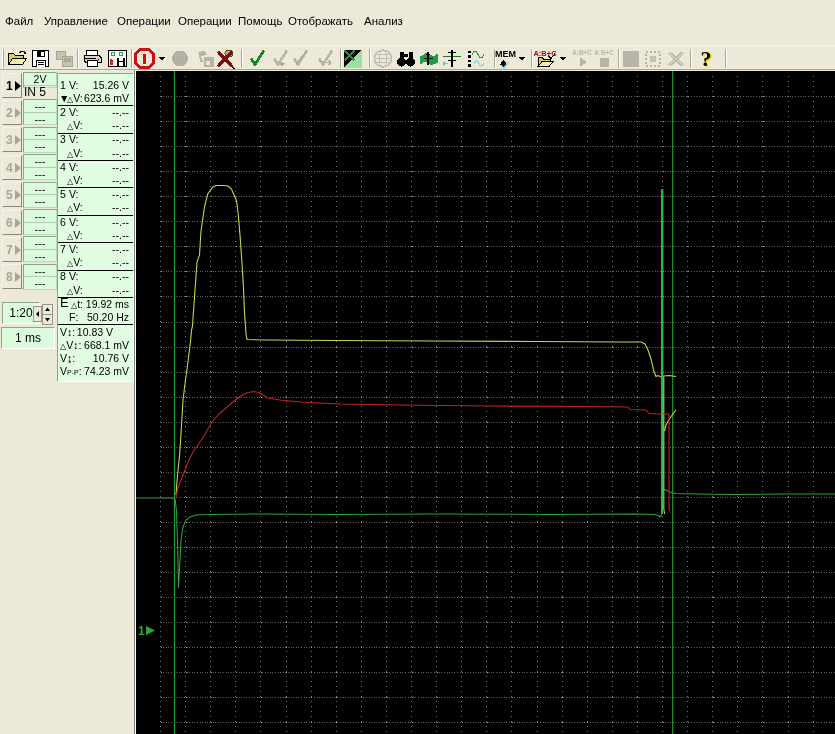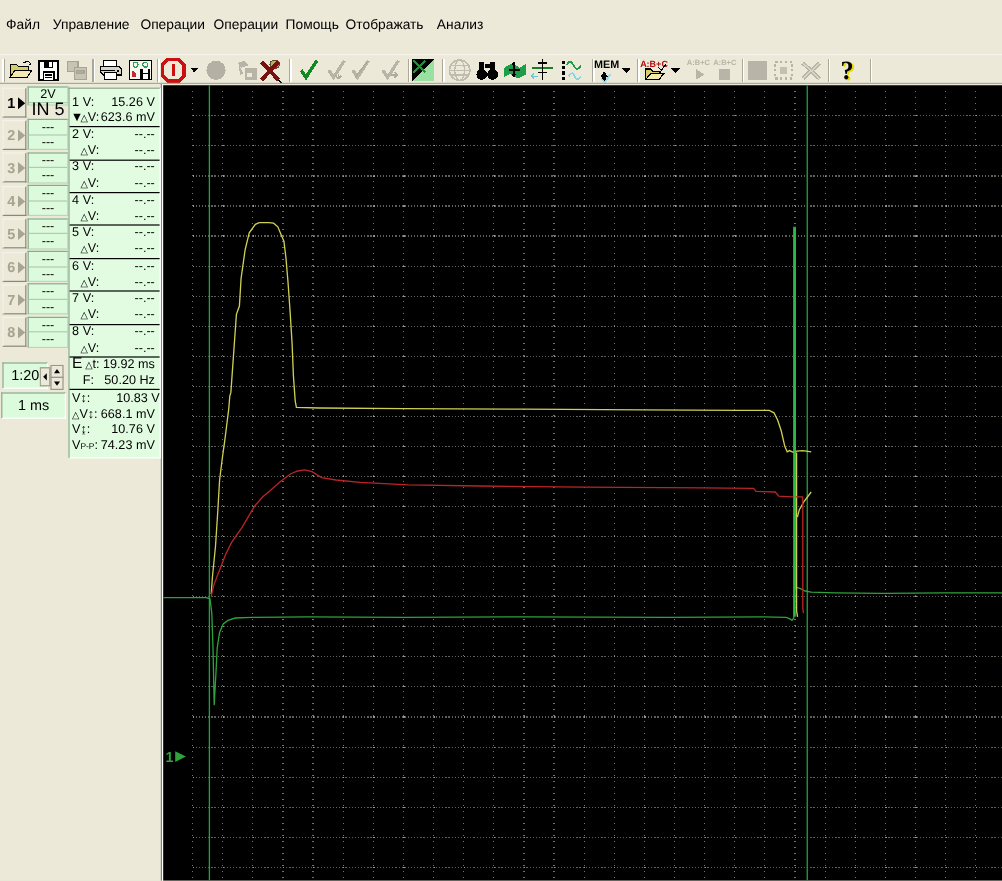--- a/index.html
+++ b/index.html
@@ -203,21 +203,21 @@
       <div class="abs" style="left:134px;top:0;width:1px;height:664px;background:#808080"></div>
       <div class="abs" style="left:135px;top:0;width:1px;height:664px;background:#fff"></div>
       <div class="abs" style="left:2px;top:2.5px;width:20px;height:25px;border-top:1px solid #f4f2ea;border-left:1px solid #f4f2ea;border-right:1.5px solid #8a877a;border-bottom:1.5px solid #8a877a;background:#ece9d8;">
         <span class="abs" style="left:3px;top:5px;font-size:12px;font-weight:bold;color:#000">1</span>
         <svg class="abs" style="left:11px;top:7px" width="8" height="10">
           <path d="M1 0 L7 5 L1 10 Z" fill="#000"></path>
         </svg>
       </div>
       <div class="abs" style="left:23px;top:2.0px;width:34px;height:16px;background:#dcfadc;border:1px solid #b8d8b8;border-top-color:#8aa88a;border-left-color:#8aa88a">
         <div style="height:12.5px;border-bottom:1px solid #b0ccb0;font-size:10.5px;text-align:center;color:#000;line-height:12px">2V</div>
-        <div style="height:12px;font-size:15px;text-align:center;color:#000;line-height:12px">IN 5</div>
+        <div style="height:12px;font-size:12px;text-align:left;color:#000;line-height:12px">IN 5</div>
       </div>
       <div class="abs" style="left:2px;top:29.9px;width:20px;height:25px;border-top:1px solid #f4f2ea;border-left:1px solid #f4f2ea;border-right:1.5px solid #8a877a;border-bottom:1.5px solid #8a877a;background:#ece9d8;">
         <span class="abs" style="left:3px;top:5px;font-size:12px;font-weight:bold;color:#a8a494">2</span>
         <svg class="abs" style="left:11px;top:7px" width="8" height="10">
           <path d="M1 0 L7 5 L1 10 Z" fill="#a8a494"></path>
         </svg>
       </div>
       <div class="abs" style="left:23px;top:29.4px;width:34px;height:26px;background:#dcfadc;border:1px solid #b8d8b8;border-top-color:#8aa88a;border-left-color:#8aa88a">
         <div style="height:12.5px;border-bottom:1px solid #b0ccb0;font-size:10.5px;text-align:center;color:#000;line-height:12px">---</div>
         <div style="height:12px;font-size:10.5px;text-align:center;color:#000;line-height:12px">---</div>
@@ -332,21 +332,21 @@
         <div class="abs" style="left:9px;top:209.5px;font-size:10.5px;line-height:13px;color:#000;white-space:nowrap"><span style="font-size:8px">△</span>V:</div>
         <div class="abs" style="right:4px;top:209.5px;font-size:10.5px;line-height:13px;color:#000;white-space:nowrap">--.--</div>
         <div class="abs" style="left:0;top:222.9px;width:75px;height:1px;background:#000"></div>
         <div class="abs" style="left:2px;top:222.2px;font-size:13px;line-height:14px;color:#000">E</div>
         <div class="abs" style="left:13px;top:223.7px;font-size:10.5px;line-height:13px;color:#000;white-space:nowrap"><span style="font-size:8px">△</span>t:</div>
         <div class="abs" style="right:4px;top:223.7px;font-size:10.5px;line-height:13px;color:#000;white-space:nowrap">19.92 ms</div>
         <div class="abs" style="left:11px;top:236.9px;font-size:10.5px;line-height:13px;color:#000;white-space:nowrap">F:</div>
         <div class="abs" style="right:4px;top:236.9px;font-size:10.5px;line-height:13px;color:#000;white-space:nowrap">50.20 Hz</div>
         <div class="abs" style="left:0;top:250.2px;width:75px;height:1px;background:#000"></div>
         <div class="abs" style="left:2px;top:251.7px;font-size:10.5px;line-height:13px;color:#000;white-space:nowrap">V↕:</div>
-        <div class="abs" style="right:0;top:251.7px;font-size:10.5px;line-height:13px;color:#000;white-space:nowrap">10.83 V</div>
+        <div class="abs" style="right:20px;top:251.7px;font-size:10.5px;line-height:13px;color:#000;white-space:nowrap">10.83 V</div>
         <div class="abs" style="left:2px;top:264.9px;font-size:10.5px;line-height:13px;color:#000;white-space:nowrap"><span style="font-size:8px">△</span>V↕:</div>
         <div class="abs" style="right:4px;top:264.9px;font-size:10.5px;line-height:13px;color:#000;white-space:nowrap">668.1 mV</div>
         <div class="abs" style="left:2px;top:278.1px;font-size:10.5px;line-height:13px;color:#000;white-space:nowrap">V↨:</div>
         <div class="abs" style="right:4px;top:278.1px;font-size:10.5px;line-height:13px;color:#000;white-space:nowrap">10.76 V</div>
         <div class="abs" style="left:2px;top:291.3px;font-size:10.5px;line-height:13px;color:#000;white-space:nowrap">V<span style="font-size:7px">P-P</span>:</div>
         <div class="abs" style="right:4px;top:291.3px;font-size:10.5px;line-height:13px;color:#000;white-space:nowrap">74.23 mV</div>
       </div>
       <div class="abs" style="left:2px;top:231.5px;width:38px;height:22px;background:#dcfadc;border:1px solid #8aa88a;border-right-color:#fff;border-bottom-color:#fff;font-size:12px;color:#000;text-align:center;line-height:20px">1:20</div>
       <svg class="abs" style="left:33px;top:234px" width="21" height="22">
         <rect x="0.5" y="2.5" width="8" height="15" fill="#ece9d8" stroke="#9a968a"></rect>

